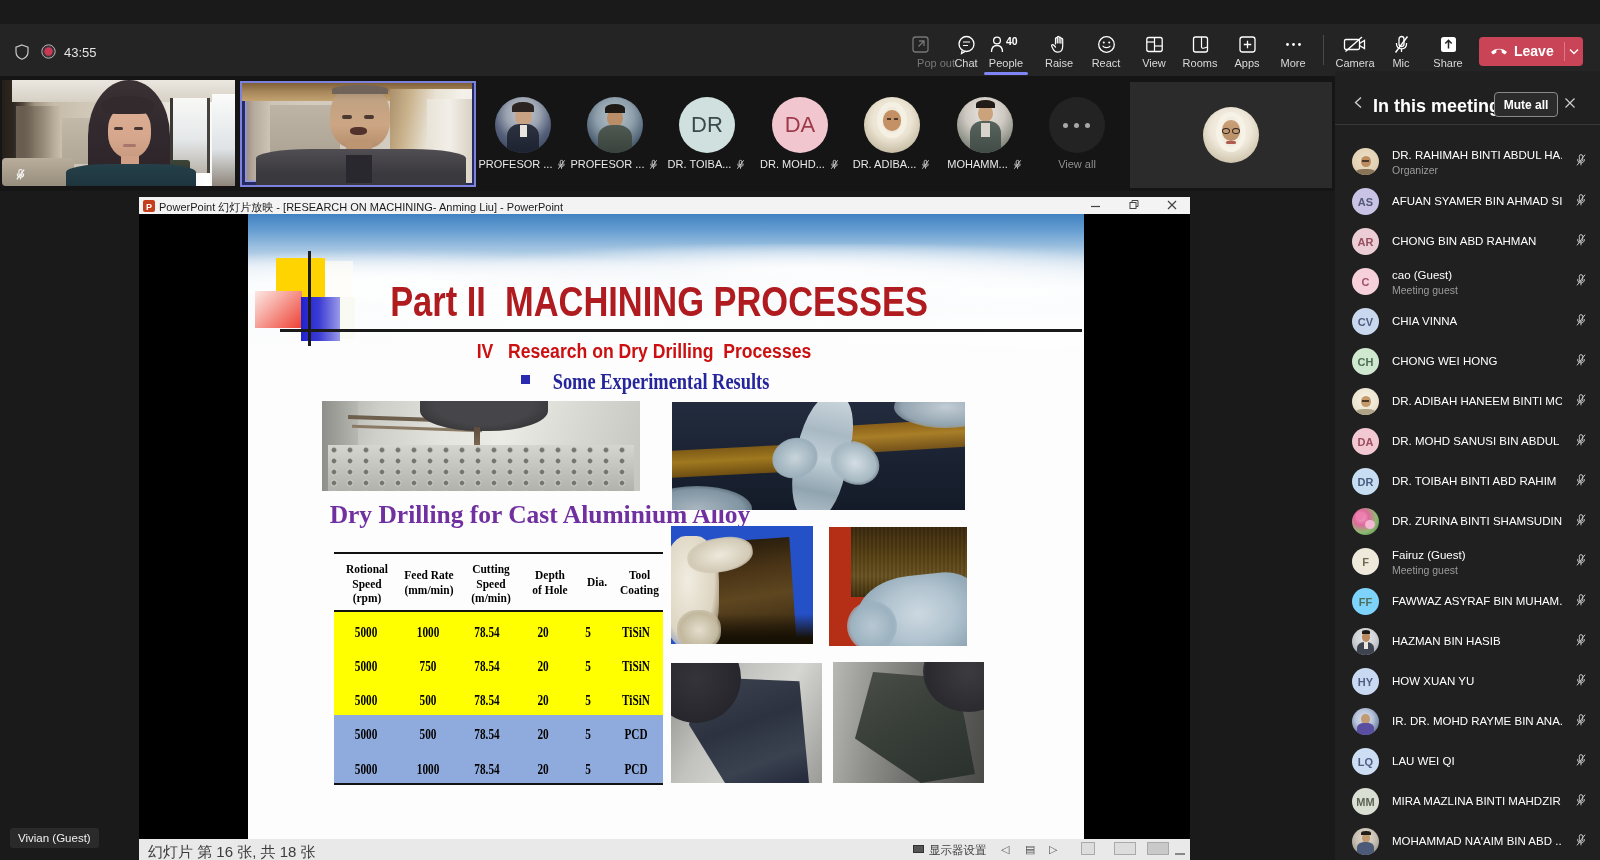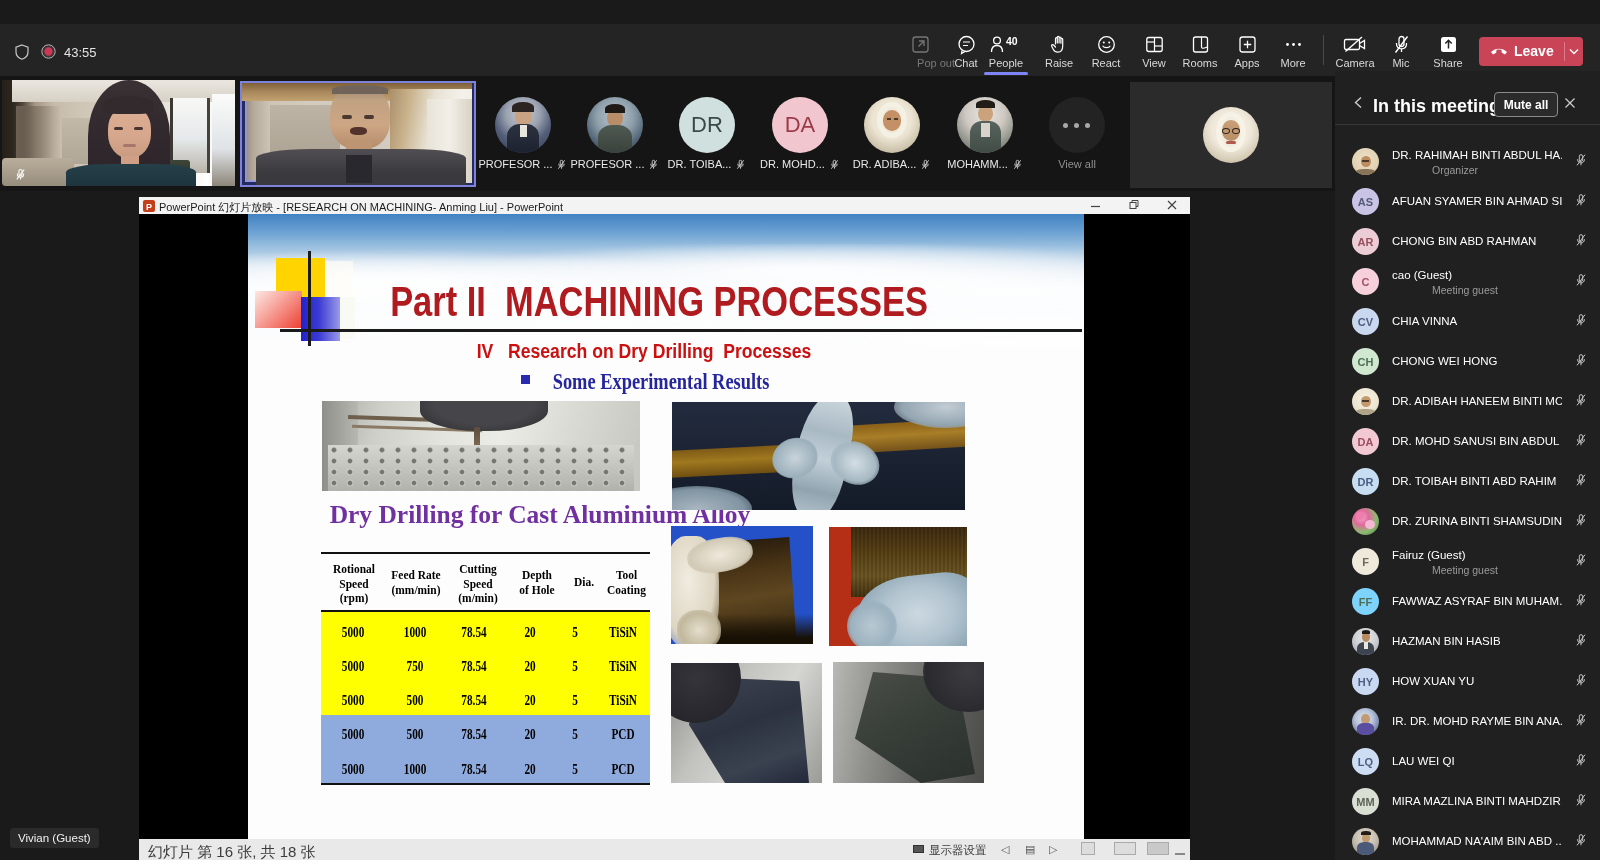--- a/index.html
+++ b/index.html
@@ -28,21 +28,21 @@
   .avname { margin-top:5px; font-size:11px; color:#e8e8e8; white-space:nowrap; }
   .initials { width:100%; height:100%; display:flex; align-items:center; justify-content:center; font-size:20px; font-weight:bold; color:#444; }
 
   
   #sidebar { position:absolute; top:71px; left:1335px; width:265px; height:789px; background:#202020; }
   .prow { position:absolute; left:0; width:265px; height:40px; }
   .prow .pav { position:absolute; left:17px; top:6px; width:27px; height:27px; border-radius:50%; overflow:hidden; }
   .prow .pin { width:100%; height:100%; display:flex; align-items:center; justify-content:center; font-size:11px; font-weight:bold; color:#484f59; }
   .prow .pname { position:absolute; left:57px; top:13px; width:170px; font-size:11.5px; color:#ffffff; white-space:nowrap; overflow:hidden; }
   .prow .pname2 { top:7px; }
-  .prow .psub { position:absolute; left:57px; top:22px; font-size:10.5px; color:#9b9b9b;margin-left:40px; }
+  .prow .psub { position:absolute; left:57px; top:22px; font-size:10.5px; color:#9b9b9b; }
   .prow .pmic { position:absolute; right:12px; top:11px; }
 
   
   #ppt { position:absolute; left:139px; top:197px; width:1051px; height:663px; background:#000; }
   #ppt-titlebar { position:absolute; left:0; top:0; width:1051px; height:17px; background:#f3f3f3; }
   #ppt-status { position:absolute; left:0; top:642px; width:1051px; height:21px; background:#e9e9e9; }
   #slide { position:absolute; left:109px; top:17px; width:836px; height:625px; background:#fdfdfd; overflow:hidden; }
 
   .serif { font-family:"Liberation Serif", serif; }
   .tabhead { font-weight:bold; font-size:13px; line-height:14.5px; color:#000; text-align:center; transform:scaleX(.88); }
@@ -373,21 +373,21 @@
         <div class="abs" style="left:26px;top:16px;width:120px;height:4px;background:#6e5e4c;transform:rotate(2deg);"></div>
         <div class="abs" style="left:30px;top:26px;width:130px;height:3px;background:#8a7a64;transform:rotate(2deg);"></div>
         <div class="abs" style="left:98px;top:-14px;width:128px;height:44px;background:radial-gradient(ellipse at 50% 35%,#46464a 55%,#2a2a2c 100%);border-radius:0 0 46% 46%;"></div>
         <div class="abs" style="left:152px;top:26px;width:6px;height:24px;background:linear-gradient(180deg,#5c4c3c,#86705a);"></div>
         <div class="abs" style="left:6px;top:44px;width:306px;height:46px;background:
           radial-gradient(circle at 6px 5px,#76766f 1.7px,#cfcfc8 3px,rgba(0,0,0,0) 3.8px),
           linear-gradient(180deg,#d6d6d0,#b2b2ac);background-size:16px 11px,100% 100%;"></div>
       </div>
       <div class="abs serif" style="left:0px;top:287px;width:584px;text-align:center;font-size:26px;line-height:27px;font-weight:bold;color:#7030a0;transform:scaleX(.98);">Dry Drilling for Cast Aluminium Alloy</div>
 
-      <div class="abs" style="left:73px;top:338px;width:383px;height:233px;padding-left:36px;">
+      <div class="abs" style="left:86px;top:338px;width:383px;height:233px;padding-left:36px;">
         <div class="abs" style="left:0;top:0;width:329px;height:2px;background:#111;"></div>
         <div class="abs" style="left:0;top:58px;width:329px;height:2px;background:#111;"></div>
         <div class="abs" style="left:0;top:231px;width:329px;height:2px;background:#111;"></div>
         <div class="abs" style="left:0;top:60px;width:329px;height:103px;background:#ffff00;"></div>
         <div class="abs" style="left:0;top:163px;width:329px;height:68px;background:#8faadc;"></div>
         <div class="abs serif tabhead" style="left:2px;top:10px;width:62px;">Rotional Speed (rpm)</div>
         <div class="abs serif tabhead" style="left:64px;top:16px;width:62px;">Feed Rate (mm/min)</div>
         <div class="abs serif tabhead" style="left:126px;top:10px;width:62px;">Cutting Speed (m/min)</div>
         <div class="abs serif tabhead" style="left:188px;top:16px;width:56px;">Depth<br>of Hole</div>
         <div class="abs serif tabhead" style="left:244px;top:23px;width:38px;">Dia.</div>

